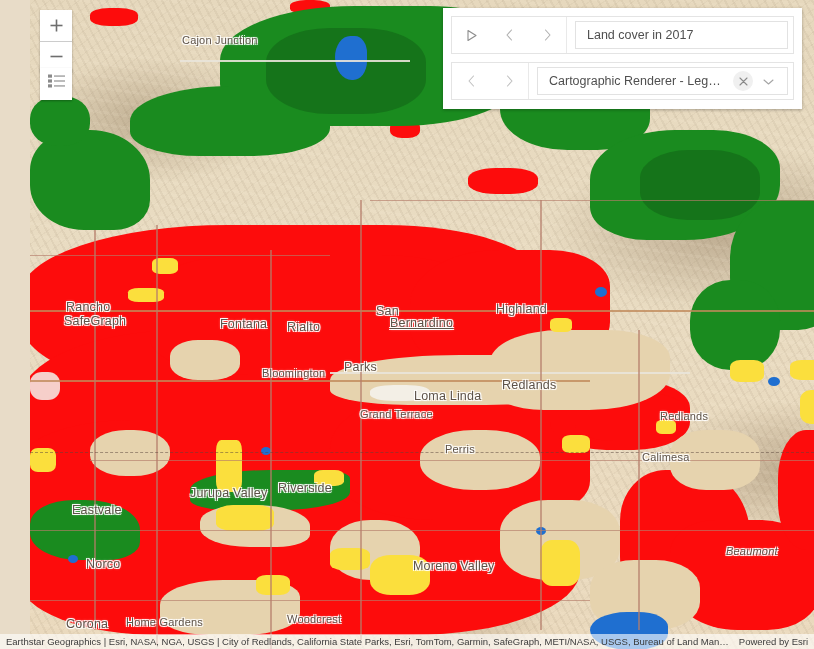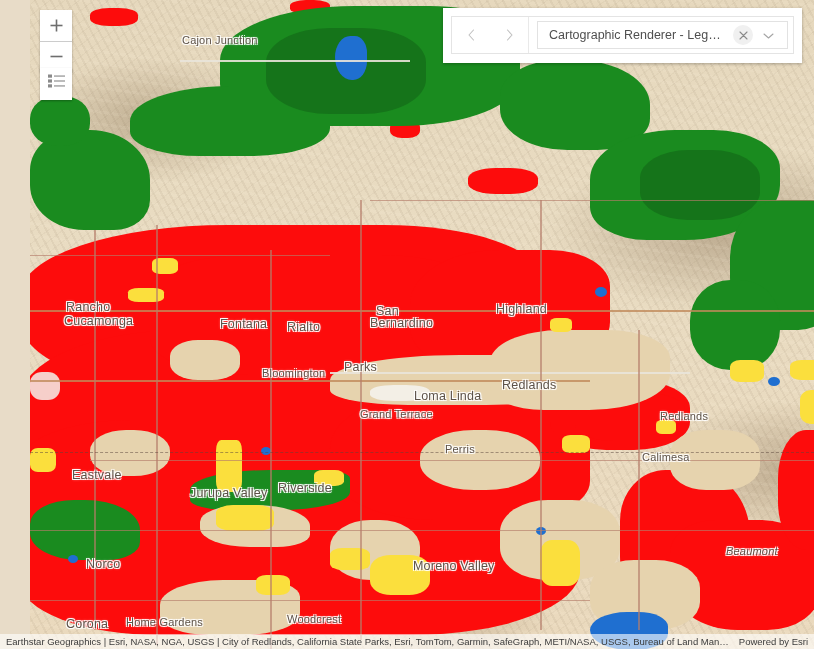--- a/index.html
+++ b/index.html
@@ -261,36 +261,36 @@
       <div class="road" style="left:510px; top:200px; width:2px; height:430px;"></div>
       <div class="road" style="left:608px; top:330px; width:2px; height:300px;"></div>
       <div class="road" style="left:64px; top:230px; width:2px; height:400px;"></div>
       <div class="road hwy" style="left:150px; top:60px; width:230px;"></div>
       <div class="county" style="left:0px; top:452px; width:814px;"></div>
     </div>
 
     <div class="layer" id="city-labels">
         <div class="city-label " style="left: 152px; top: 34px;">Cajon Junction</div>
         <div class="city-label lg" style="left: 36px; top: 300px;">Rancho</div>
-        <div class="city-label lg" style="left: 34px; top: 314px;">Cucamonga</div>
+        <div class="city-label lg" style="left: 34px; top: 314px;">SafeGraph</div>
         <div class="city-label lg" style="left: 190px; top: 317px;">Fontana</div>
         <div class="city-label lg" style="left: 257px; top: 320px;">Rialto</div>
         <div class="city-label lg" style="left: 346px; top: 304px;">San</div>
-        <div class="city-label lg" style="left: 340px; top: 316px;">Bernardino</div>
+        <div class="city-label lg" style="left: 360px; top: 316px; text-decoration: underline;">Bernardino</div>
         <div class="city-label lg" style="left: 466px; top: 302px;">Highland</div>
         <div class="city-label lg" style="left: 314px; top: 360px;">Parks</div>
         <div class="city-label lg" style="left: 472px; top: 378px;">Redlands</div>
         <div class="city-label lg" style="left: 384px; top: 389px;">Loma Linda</div>
         <div class="city-label " style="left: 330px; top: 408px;">Grand Terrace</div>
         <div class="city-label " style="left: 232px; top: 367px;">Bloomington</div>
         <div class="city-label " style="left: 630px; top: 410px;">Redlands</div>
         <div class="city-label " style="left: 612px; top: 451px;">Calimesa</div>
         <div class="city-label " style="left: 696px; top: 545px; font-style: italic;">Beaumont</div>
         <div class="city-label " style="left: 802px; top: 553px;">Banning</div>
-        <div class="city-label lg" style="left: 42px; top: 468px;">Eastvale</div>
+        <div class="city-label lg" style="left: 42px; top: 503px;">Eastvale</div>
         <div class="city-label lg" style="left: 160px; top: 486px;">Jurupa Valley</div>
         <div class="city-label lg" style="left: 248px; top: 481px;">Riverside</div>
         <div class="city-label lg" style="left: 56px; top: 557px;">Norco</div>
         <div class="city-label lg" style="left: 383px; top: 559px;">Moreno Valley</div>
         <div class="city-label lg" style="left: 36px; top: 617px;">Corona</div>
         <div class="city-label " style="left: 96px; top: 616px; text-align: center;">Home Gardens</div>
         <div class="city-label " style="left: 257px; top: 613px;">Woodcrest</div>
         <div class="city-label " style="left: 415px; top: 443px;">Perris</div>
       </div>
 
@@ -322,20 +322,49 @@
           <rect x="0" y="10.3" width="4" height="3.2" fill="#8a8a8a"></rect>
           <rect x="6" y="11" width="11" height="1.8" fill="#b5b5b5"></rect>
         </svg>
       </span>
     </div>
   </div>
 
   <div class="panel">
     <div class="panel-body">
 
+      <div class="widget-row">
+        <div class="btn-group">
+          <div class="nav-btn play">
+            <span>
+              <svg width="13" height="13" viewBox="0 0 13 13">
+                <path d="M3 1.5 L11 6.5 L3 11.5 Z" fill="none" stroke="#8c8c8c" stroke-width="1.1" stroke-linejoin="round"></path>
+              </svg>
+            </span>
+          </div>
+          <div class="nav-btn">
+            <span>
+              <svg width="11" height="12" viewBox="0 0 11 12">
+                <path d="M7.5 1 L3 6 L7.5 11" fill="none" stroke="#b0b0b0" stroke-width="1.1" stroke-linecap="round" stroke-linejoin="round"></path>
+              </svg>
+            </span>
+          </div>
+          <div class="nav-btn">
+            <span>
+              <svg width="11" height="12" viewBox="0 0 11 12">
+                <path d="M3.5 1 L8 6 L3.5 11" fill="none" stroke="#b0b0b0" stroke-width="1.1" stroke-linecap="round" stroke-linejoin="round"></path>
+              </svg>
+            </span>
+          </div>
+        </div>
+        <div class="divider-v"></div>
+        <div class="field">
+          <div class="field-text">Land cover in 2017</div>
+        </div>
+      </div>
 
       <div class="widget-row">
         <div class="btn-group">
           <div class="nav-btn">
             <span>
               <svg width="11" height="12" viewBox="0 0 11 12">
                 <path d="M7.5 1 L3 6 L7.5 11" fill="none" stroke="#c0c0c0" stroke-width="1.1" stroke-linecap="round" stroke-linejoin="round"></path>
               </svg>
             </span>
           </div>

